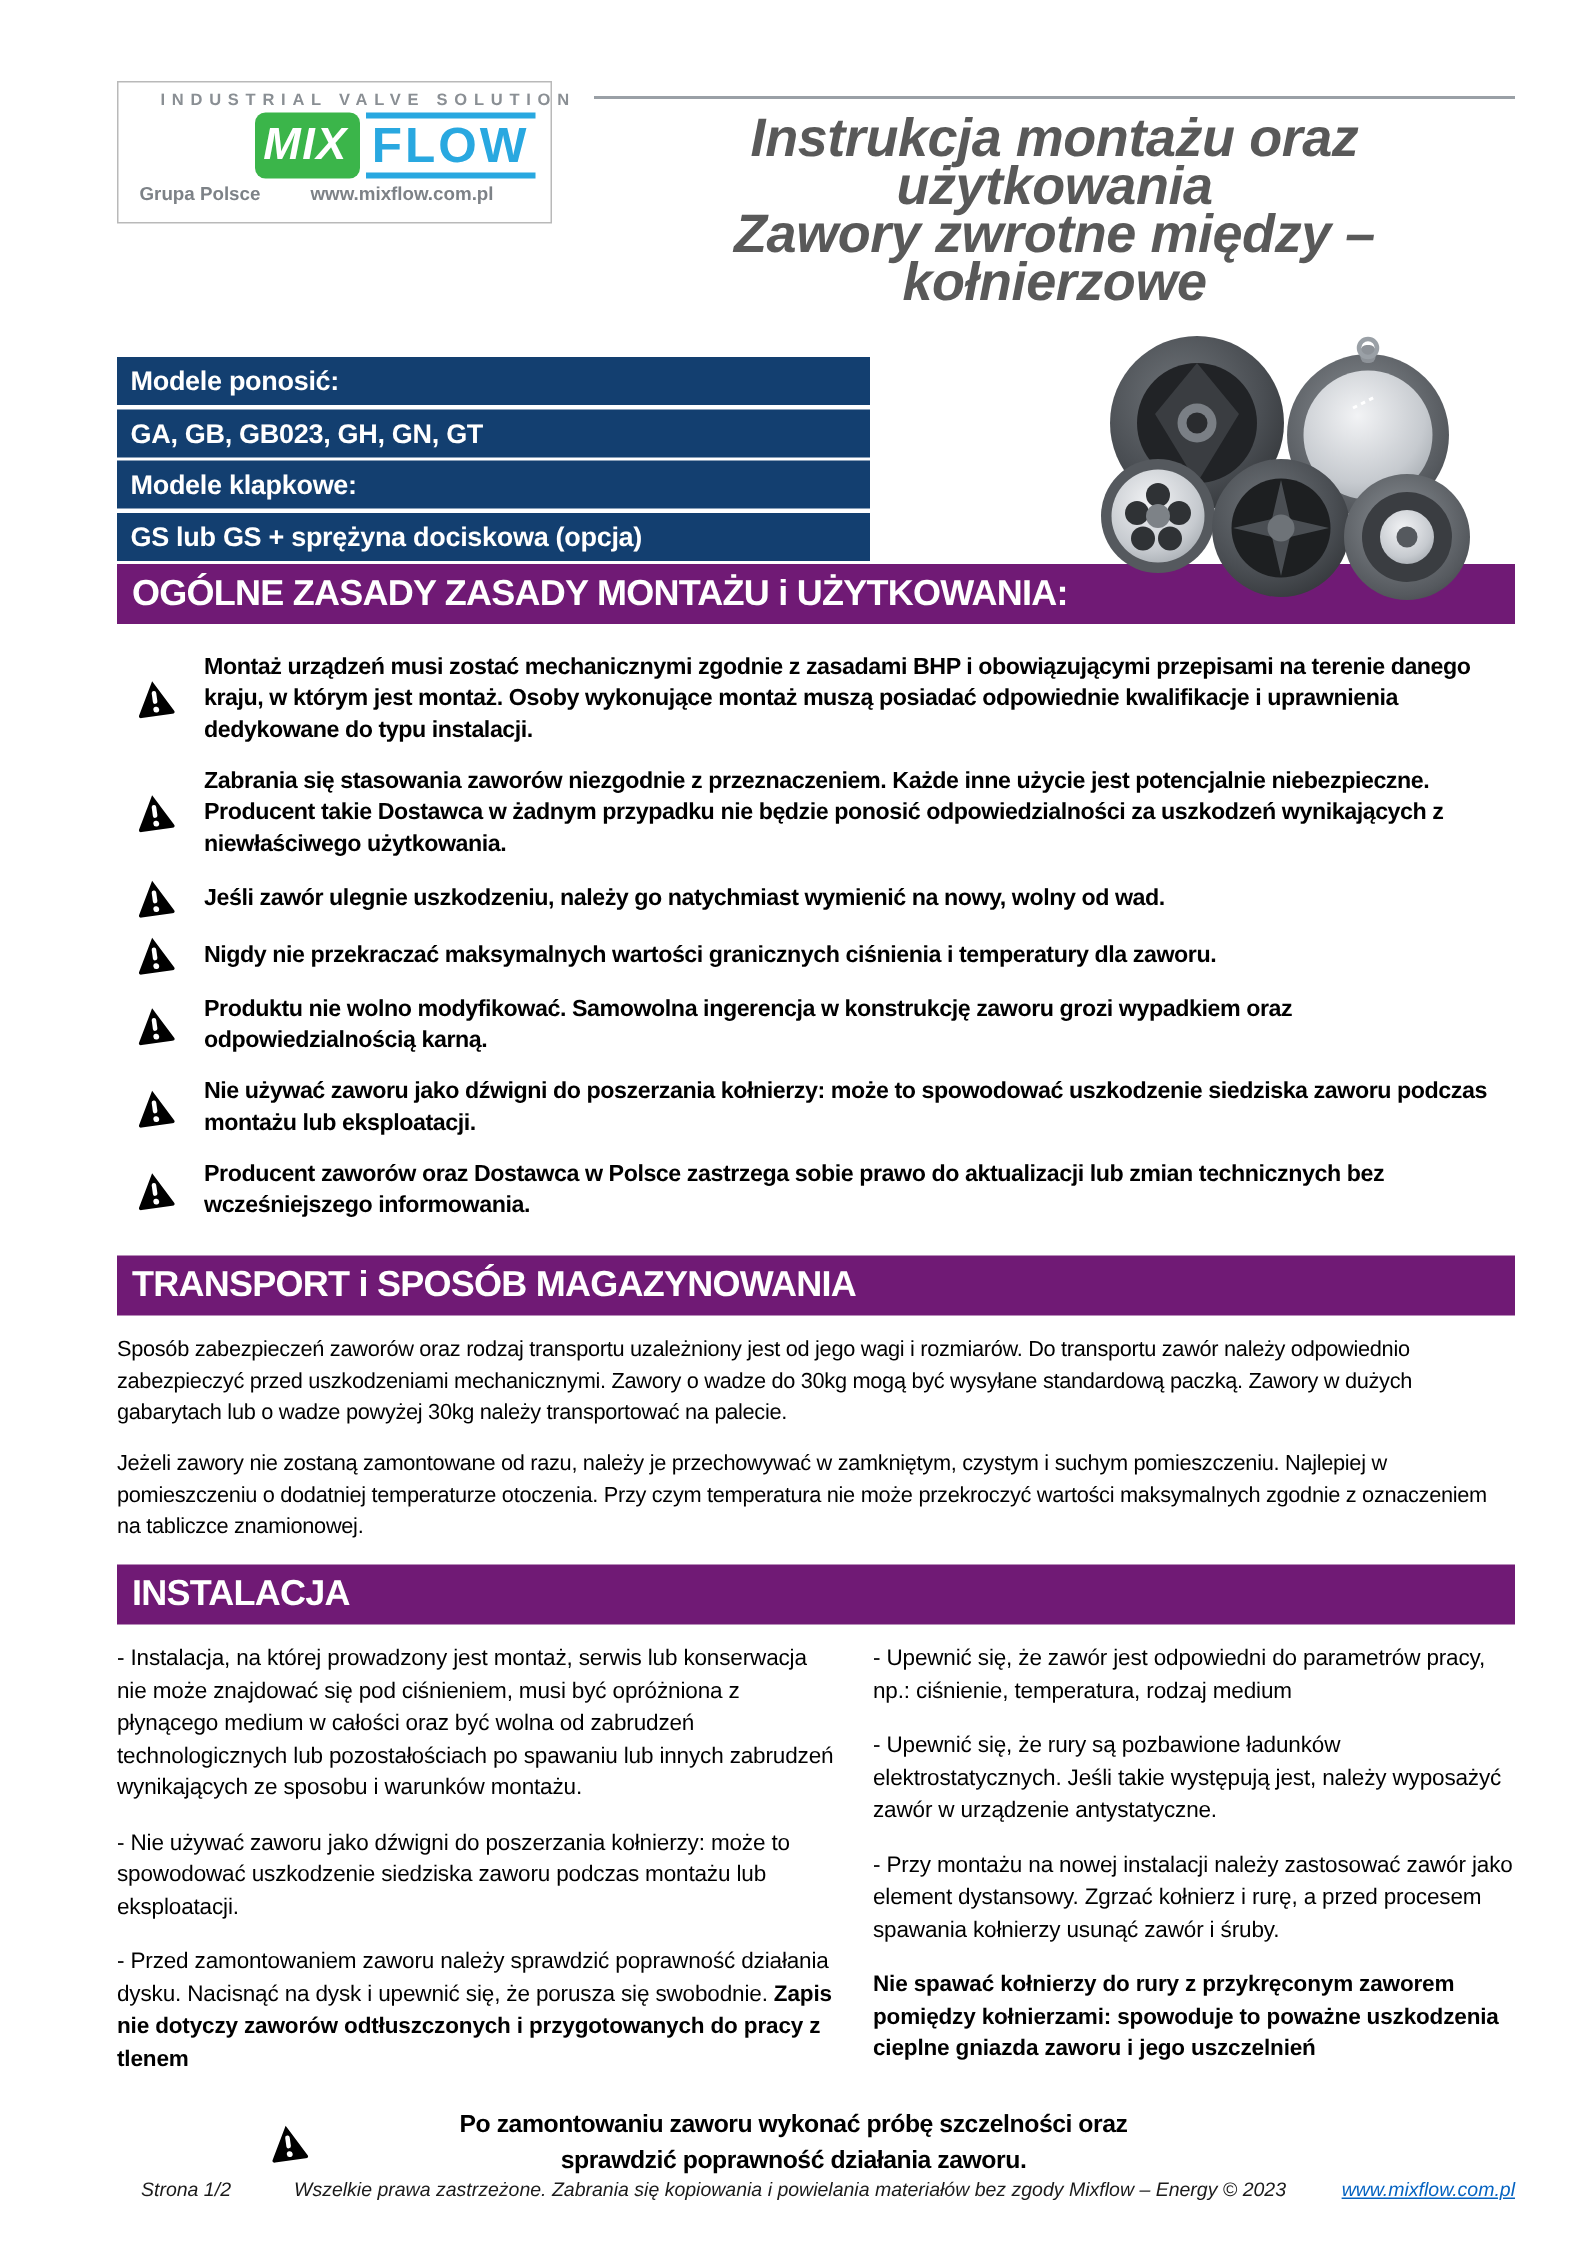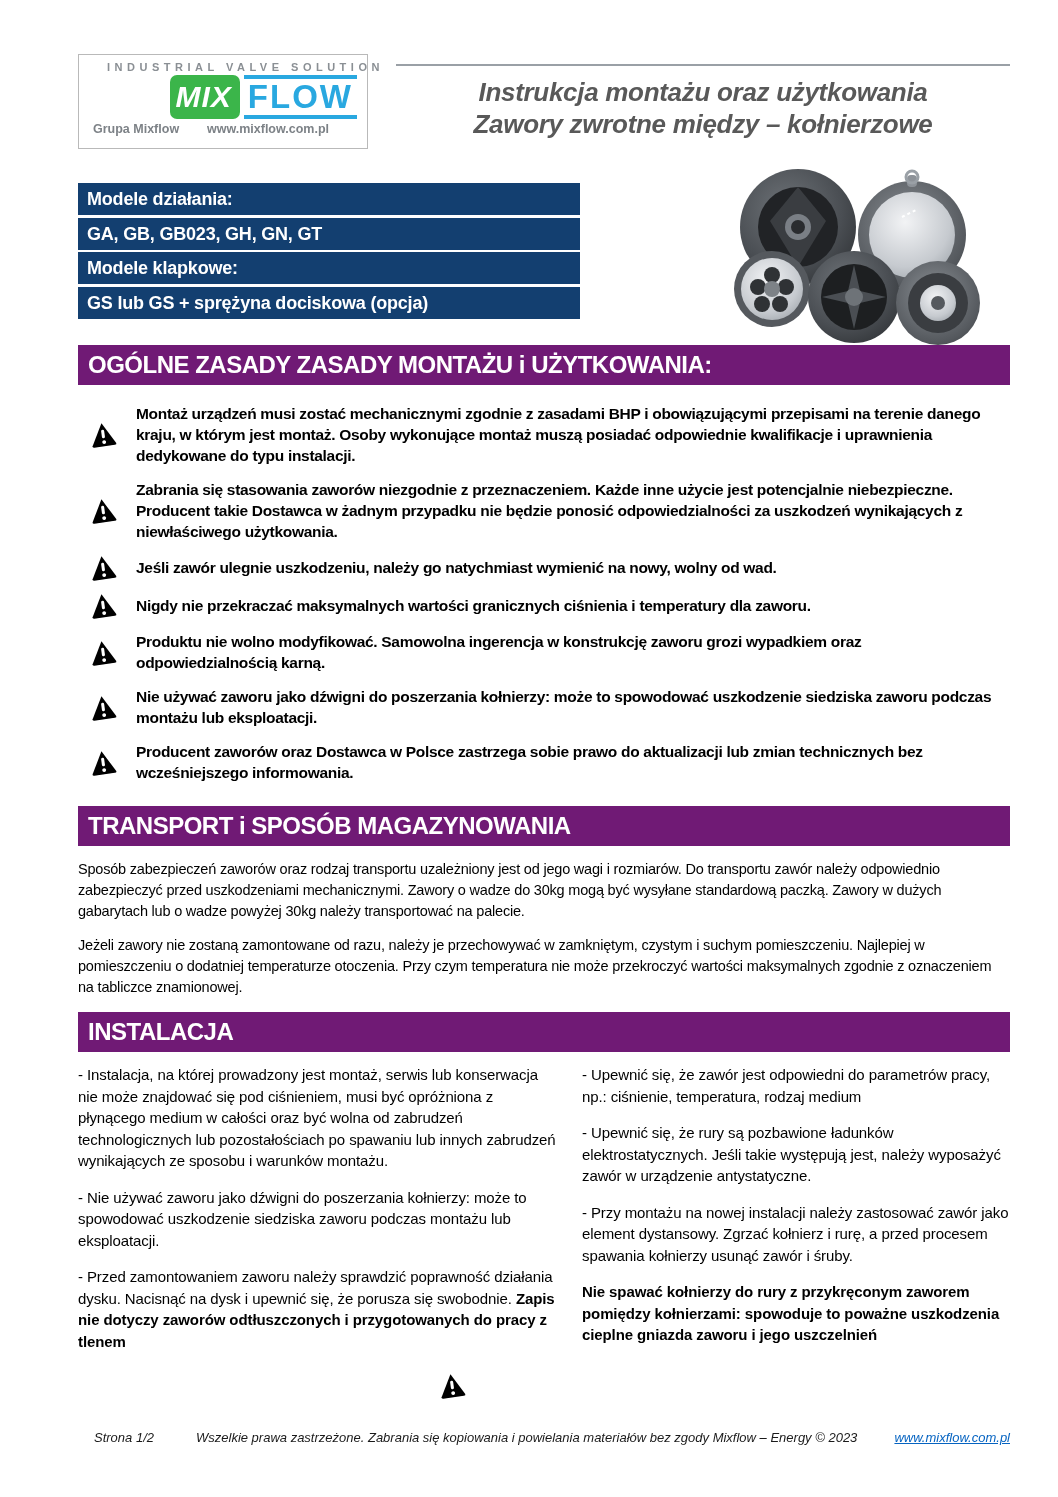--- a/index.html
+++ b/index.html
@@ -44,21 +44,21 @@
     padding: 0 4px; margin-left: 4px; line-height: 36px; letter-spacing: 2px;
   }
   .logo-bottom { display: flex; margin-top: 3px; }
   .logo-group { font-size: 12.5px; font-weight: bold; color: #7d8287; width: 108px; }
   .logo-site  { font-size: 12.5px; font-weight: bold; color: #7d8287; margin-left: 6px; }
 
   .title-block { flex: 1; margin-left: 28px; margin-top: 10px; }
   .title-rule { border-top: 2px solid #9aa0a6; }
   .doc-title {
     margin-top: 10px; text-align: center;
-    font-size: 26px; line-height: 32px;
+    font-size: 36px; line-height: 32px;
     font-weight: bold; font-style: italic; color: #595959;
     letter-spacing: -0.3px;
   }
 
   
   .models-wrap { position: relative; margin-top: 34px; height: 162px; }
   .models-box { width: 502px; }
   .model-row {
     background: #133f70; color: #ffffff;
     font-weight: bold; font-size: 18px;
@@ -134,36 +134,36 @@
 <div class="page">
 
   <div class="header">
     <div class="logo-box">
       <div class="logo-tagline">INDUSTRIAL VALVE SOLUTION</div>
       <div class="logo-mid">
         <span class="logo-mix">MIX</span>
         <span class="logo-flow">FLOW</span>
       </div>
       <div class="logo-bottom">
-        <span class="logo-group">Grupa Mixflow</span>
+        <span class="logo-group">Grupa Polsce</span>
         <span class="logo-site">www.mixflow.com.pl</span>
       </div>
     </div>
     <div class="title-block">
       <div class="title-rule"></div>
       <div class="doc-title">
         <div>Instrukcja montażu oraz użytkowania</div>
         <div>Zawory zwrotne między – kołnierzowe</div>
       </div>
     </div>
   </div>
 
   <div class="models-wrap">
     <div class="models-box">
-      <div class="model-row">Modele działania:</div>
+      <div class="model-row">Modele ponosić:</div>
       <div class="model-row">GA, GB, GB023, GH, GN, GT</div>
       <div class="model-row">Modele klapkowe:</div>
       <div class="model-row">GS lub GS + sprężyna dociskowa (opcja)</div>
     </div>
     <div class="product-photo">
       <svg width="306" height="190" viewBox="0 0 306 190">
         <defs>
           <radialGradient id="g-dark" cx="40%" cy="35%" r="80%">
             <stop offset="0%" stop-color="#6e7378"></stop>
               <stop offset="60%" stop-color="#4a4e53"></stop>
@@ -311,20 +311,21 @@
   </div>
 
   <div class="final-warning">
     <span class="warn-icon">
       <svg width="26" height="25" viewBox="0 0 24 23">
           <path d="M12 1 L23 21 Q23.5 22.5 21.5 22.5 L2.5 22.5 Q0.5 22.5 1 21 Z" fill="#000"></path>
           <rect x="10.7" y="7" width="2.8" height="8" rx="1.4" fill="#fff"></rect>
           <circle cx="12.1" cy="18.6" r="1.8" fill="#fff"></circle>
         </svg>
     </span>
+    <span class="final-text">Po zamontowaniu zaworu wykonać próbę szczelności oraz sprawdzić poprawność działania zaworu.</span>
   </div>
 
   <div class="footer">
     <span class="footer-page">Strona 1/2</span>
     <span class="footer-copy">Wszelkie prawa zastrzeżone. Zabrania się kopiowania i powielania materiałów bez zgody Mixflow – Energy © 2023</span>
     <a class="footer-link">www.mixflow.com.pl</a>
   </div>
 
 </div>
 

